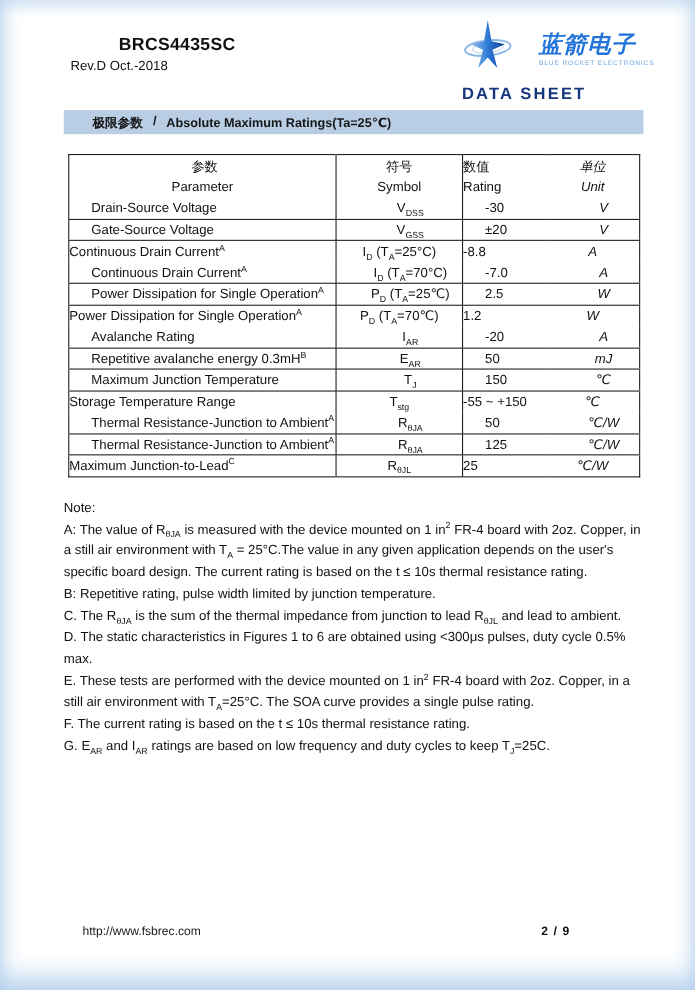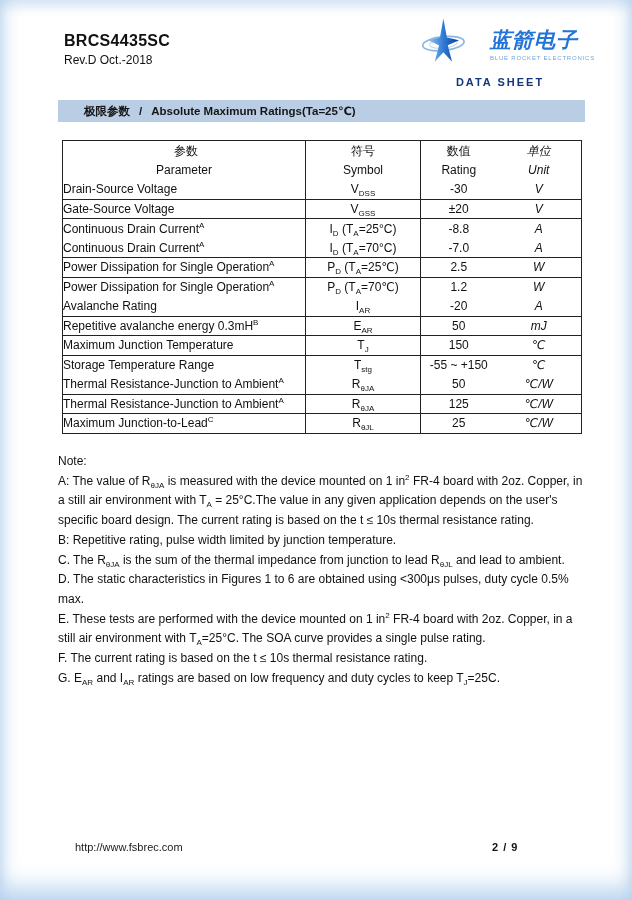--- a/index.html
+++ b/index.html
@@ -20,47 +20,47 @@
   }
   .page{
     position:relative;width:632px;height:900px;background:#ffffff;
     box-shadow:
       inset 0 0 16px rgba(148,186,228,.45),
       inset 0 -16px 20px rgba(158,196,234,.50),
       inset 0 8px 10px rgba(190,215,240,.30);
   }
   
   .doc-header{position:absolute;left:64px;top:32px;}
-  .doc-title{font-size:16px;font-weight:bold;letter-spacing:.3px;}
+  .doc-title{font-size:16px;font-weight:bold;letter-spacing:.3px;margin-left:44px;}
   .doc-rev{font-size:12px;margin-top:3px;}
   .brand{position:absolute;right:52px;top:16px;width:160px;}
   .brand-top{display:flex;align-items:center;gap:6px;}
   .brand-text{display:flex;flex-direction:column;margin-left:12px;}
   .brand-cn{font-size:21px;font-weight:bold;font-style:italic;color:var(--brand-blue);letter-spacing:1px;white-space:nowrap;}
   .brand-en{font-size:6px;color:var(--brand-light);letter-spacing:.8px;margin-top:1px;white-space:nowrap;}
-  .doc-type{margin-top:6px;text-align:center;font-size:11px;font-weight:bold;color:var(--navy);letter-spacing:2px;}
+  .doc-type{margin-top:6px;text-align:left;font-size:15px;font-weight:bold;color:var(--navy);letter-spacing:2px;}
   
   .section-band{
     position:absolute;left:58px;top:100px;width:527px;height:22px;
     background:var(--band);display:flex;align-items:center;gap:9px;
     padding-left:26px;font-size:11.5px;font-weight:bold;color:#161616;
   }
   
   table.ratings{
     position:absolute;left:62px;top:140px;width:519px;
     border-collapse:collapse;table-layout:fixed;
     font-size:12px;color:var(--ink);
     border:1px solid var(--line);
   }
   table.ratings td{height:19.5px;padding:0;line-height:1;vertical-align:middle;}
   td.c0{width:243px;text-align:left;padding-left:6px;border-right:1px solid var(--line);}
   td.c1{width:115px;text-align:center;border-right:1px solid var(--line);}
-  td.c2{width:76px;text-align:center;}
+  td.c2{width:76px;}
   td.c3{width:85px;text-align:center;font-style:italic;}
-  tr.sep td{border-bottom:1px solid var(--line);}
+  tr.sep td{border-bottom:1px solid var(--line);padding-left:20px;}
   sub{font-size:8px;line-height:0;}
   sup{font-size:8px;line-height:0;}
   
   .notes{position:absolute;left:58px;top:452px;width:525px;font-size:12px;line-height:19.7px;}
   .notes p{margin:0;}
   
   .footer-url{position:absolute;left:75px;top:841px;font-size:11px;color:#1a1a1a;text-decoration:none;}
   .footer-page{position:absolute;left:492px;top:841px;font-size:11px;font-weight:bold;letter-spacing:1px;}
 </style>
 </head>

